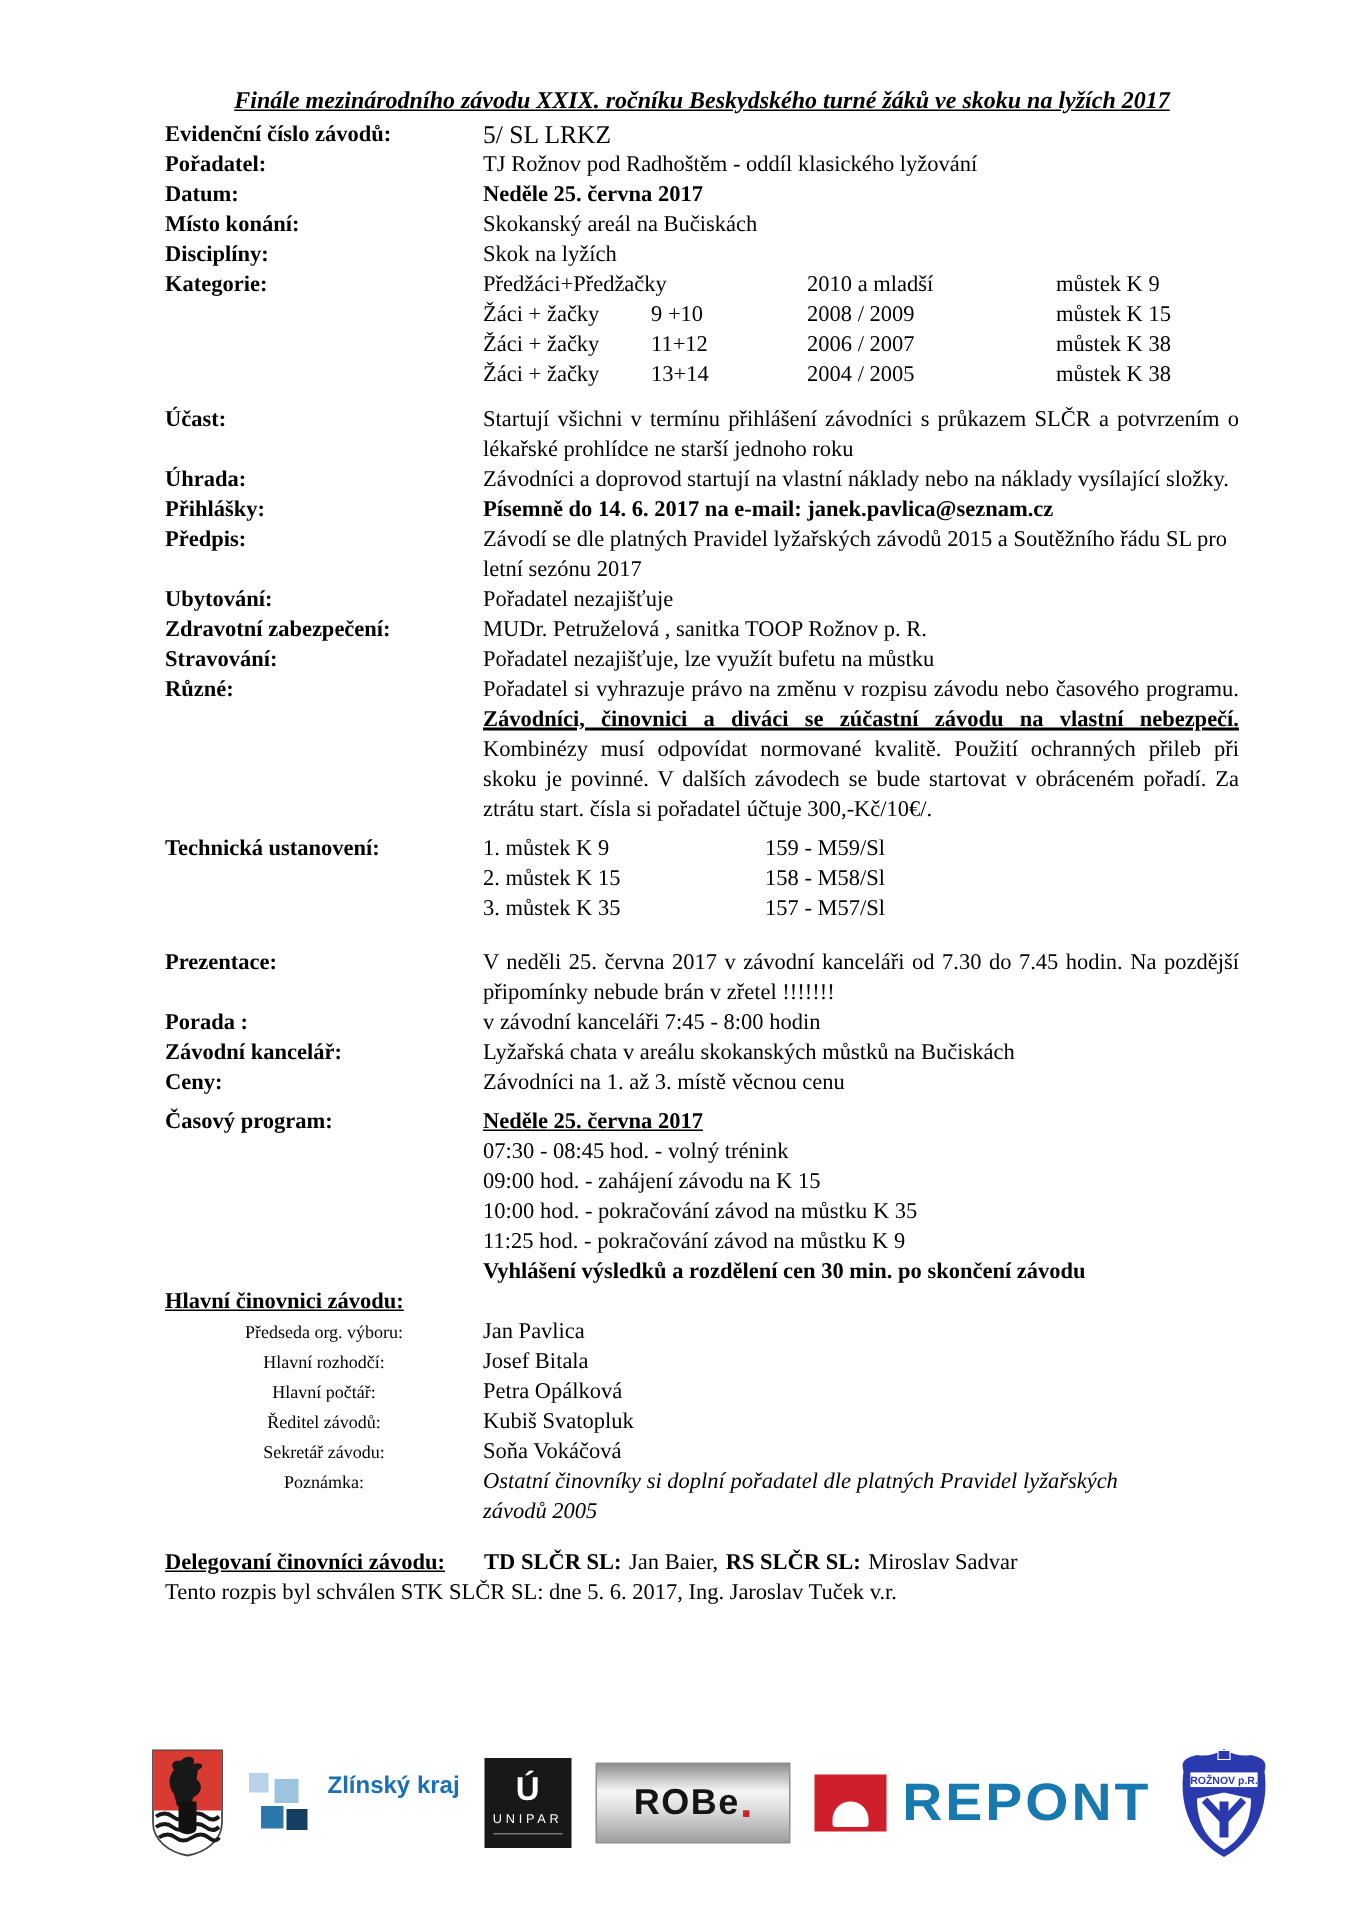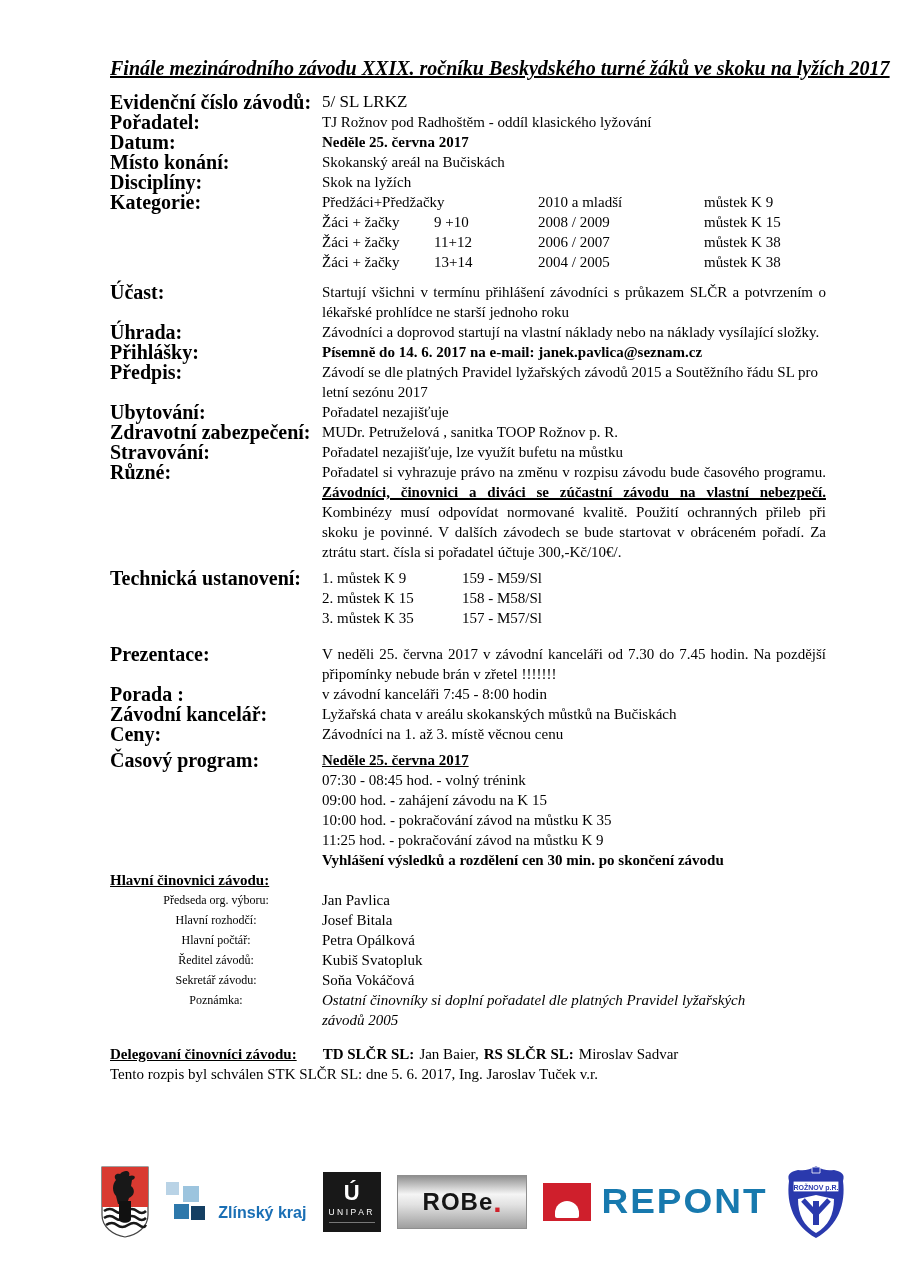--- a/index.html
+++ b/index.html
@@ -1,43 +1,43 @@
 <!DOCTYPE html>
 <html><head>
 <meta charset="utf-8">
 <style>
   html,body{margin:0;padding:0;background:#ffffff;}
   .page{position:relative;width:910px;height:1286px;background:#ffffff;overflow:hidden;
         font-family:"Liberation Serif","DejaVu Serif",serif;color:#000;}
   .content{position:absolute;left:110px;top:56px;width:716px;}
   .doc-title{text-align:center;font-weight:bold;font-style:italic;font-size:17px;line-height:20px;}
-  .doc-subtitle{font-weight:bold;font-style:italic;font-size:20px;line-height:24px;
-        text-decoration:underline;margin-bottom:12px;white-space:nowrap;text-align:center;}
+  .doc-subtitle{font-weight:bold;font-style:italic;font-size:16px;line-height:24px;
+        text-decoration:underline;white-space:nowrap;text-align:center;}
   .row{display:flex;font-size:15px;line-height:20px;}
-  .label{flex:0 0 212px;width:212px;font-weight:bold;font-size:20px;}
+  .label{flex:0 0 212px;width:212px;font-weight:bold;font-size:15px;}
   .off-label{flex:0 0 212px;width:212px;font-size:12px;font-weight:normal;text-align:center;}
   .value{flex:1;min-width:0;}
   .value-lg{font-size:17px;}
   .bold{font-weight:bold;}
   .bu{font-weight:bold;text-decoration:underline;}
   .just{text-align:justify;}
   .stretch{text-align:justify;text-align-last:justify;}
   .warn{font-weight:bold;text-decoration:underline;text-decoration-thickness:1.5px;
         text-align:justify;text-align-last:justify;}
   .kat-grid{display:grid;grid-template-columns:112px 104px 166px auto;}
-  .tech-grid{display:grid;grid-template-columns:140px auto;}
+  .tech-grid{display:grid;grid-template-columns:140px auto;gap:48px;}
   .w450{max-width:450px;font-style:italic;} .sp10{height:10px;} .sp6{height:6px;} .sp16{height:16px;} .sp14{height:14px;}
   .deleg-gap{margin-left:26px;}
   .deleg-sp{margin-left:5px;}
 
   
   .logos{position:absolute;left:100px;top:1164px;width:748px;display:flex;
          justify-content:space-between;align-items:center;
          font-family:"Liberation Sans","DejaVu Sans",sans-serif;}
-  .zlin{display:flex;align-items:flex-end;}
+  .zlin{display:flex;align-items:flex-start;}
   .zlin-squares{position:relative;width:44px;height:40px;}
   .zlin-squares i{position:absolute;display:block;}
   .zl1{left:0;top:0;width:13px;height:13px;background:#b9d3e6;}
   .zl2{left:17px;top:4px;width:16px;height:16px;background:#9cc4de;}
   .zl3{left:8px;top:22px;width:15px;height:15px;background:#2d78ab;}
   .zl4{left:25px;top:24px;width:14px;height:14px;background:#143f63;}
   .zlin-text{margin-left:8px;font-weight:bold;font-size:16px;color:#1a6fb5;}
   .unipar{width:58px;height:60px;background:#181818;color:#fff;display:flex;flex-direction:column;
           align-items:center;justify-content:center;}
   .unipar-glyph{font-size:22px;line-height:24px;font-weight:bold;}
@@ -141,21 +141,21 @@
       <span class="value">MUDr. Petruželová , sanitka TOOP Rožnov p. R.</span>
     </div>
     <div class="row">
       <span class="label">Stravování:</span>
       <span class="value">Pořadatel nezajišťuje, lze využít bufetu na můstku</span>
     </div>
 
     <div class="row">
       <span class="label">Různé:</span>
       <div class="value">
-        <div class="stretch">Pořadatel si vyhrazuje právo na změnu v rozpisu závodu bude časového programu.</div>
+        <div class="stretch">Pořadatel si vyhrazuje právo na změnu v rozpisu závodu nebo časového programu.</div>
         <div class="warn">Závodníci, činovnici a diváci se zúčastní závodu na vlastní nebezpečí.</div>
         <div class="just">Kombinézy musí odpovídat normované kvalitě. Použití ochranných přileb při skoku je povinné. V dalších závodech se bude startovat v obráceném pořadí. Za ztrátu start. čísla si pořadatel účtuje 300,-Kč/10€/.</div>
       </div>
     </div>
 
     <div class="sp6"></div>
 
     <div class="row">
       <span class="label">Technická ustanovení:</span>
       <div class="value">

